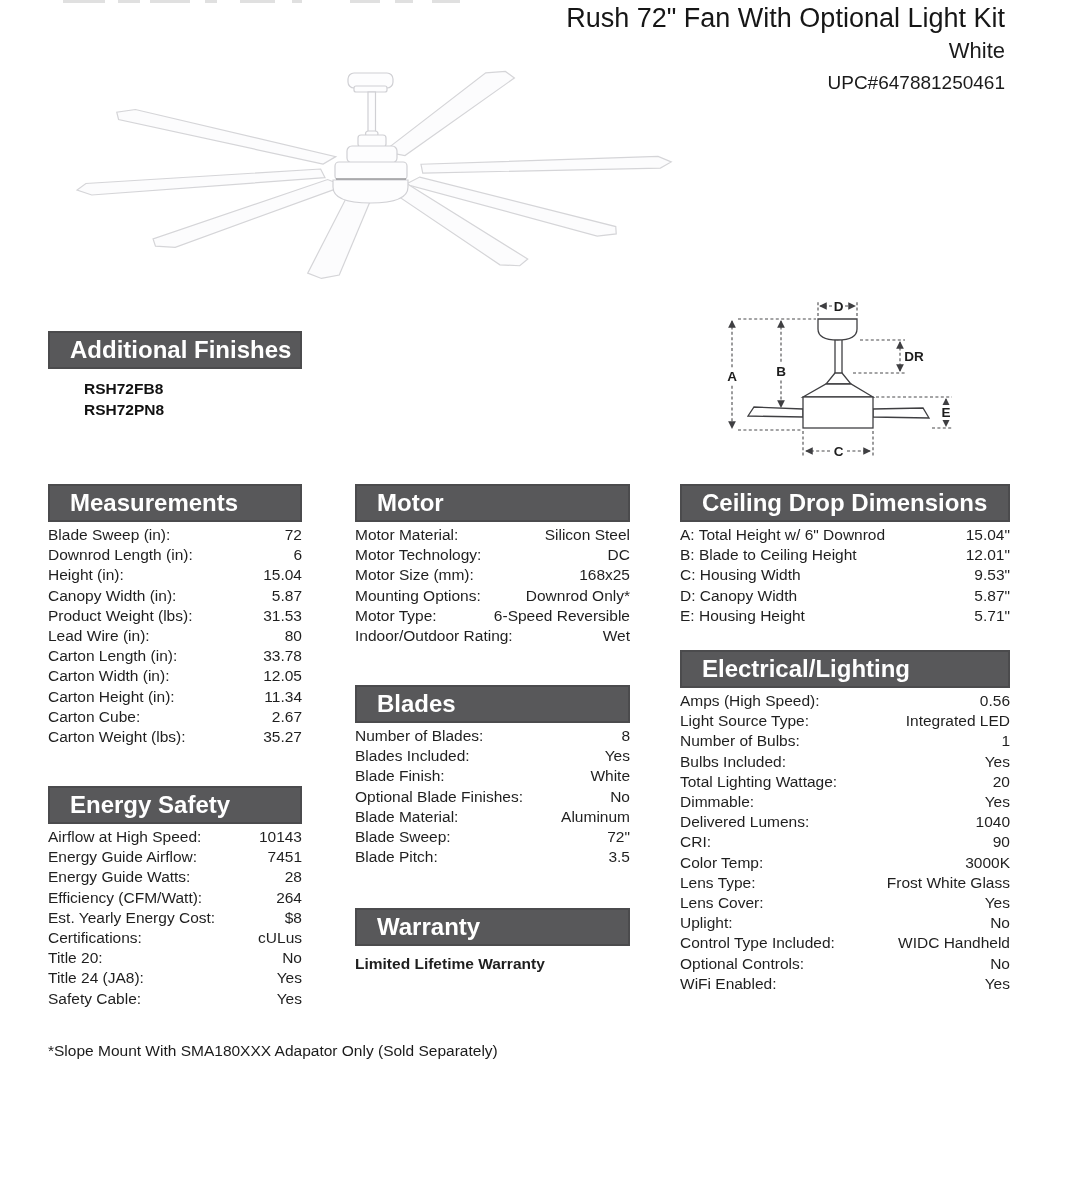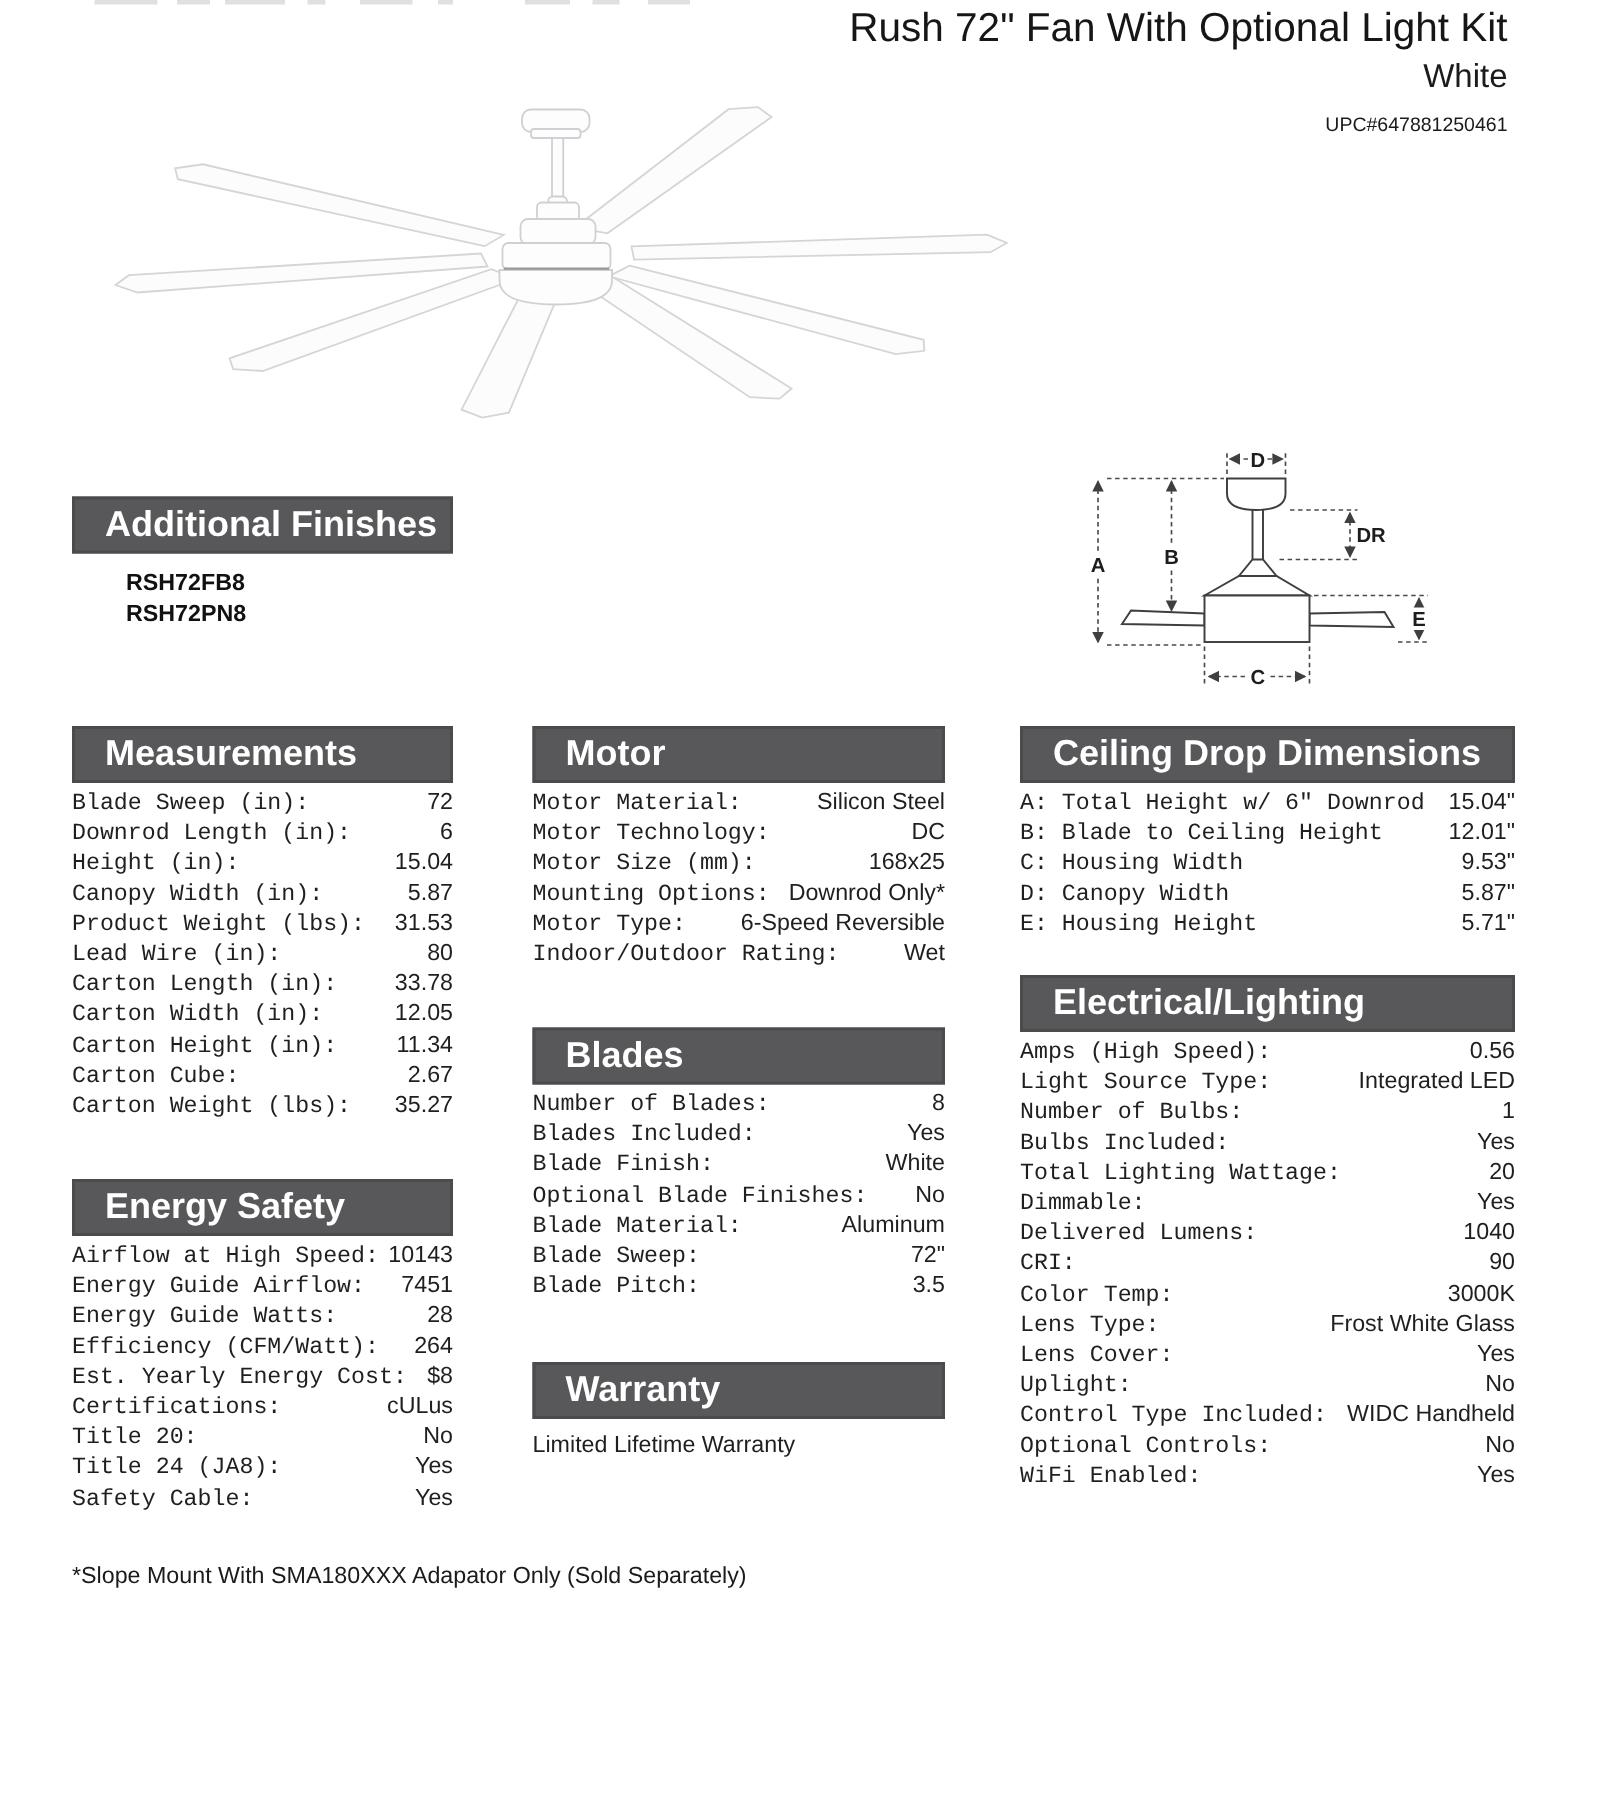--- a/index.html
+++ b/index.html
@@ -3,37 +3,37 @@
 <meta charset="utf-8">
 <style>
   html,body{margin:0;padding:0;background:#fff;}
   .page{position:relative;width:1080px;height:1197px;background:#fff;overflow:hidden;
         font-family:"Liberation Sans", sans-serif;color:var(--text,#1d1d1d);}
   .remnant{position:absolute;top:0;height:3px;background:#e0e0e0;}
   
   .hdr{position:absolute;top:2px;right:75px;text-align:right;}
   .hdr .title{font-size:27px;line-height:32px;color:#161616;}
   .hdr .finish{font-size:22px;line-height:26px;margin-top:4px;color:#1b1b1b;}
-  .hdr .upc{font-size:13px;line-height:22px;margin-top:8px;color:#1b1b1b;}
+  .hdr .upc{font-size:19px;line-height:22px;margin-top:8px;color:#1b1b1b;}
   
   .fan-wrap{position:absolute;left:40px;top:55px;width:680px;height:235px;}
   .diag-wrap{position:absolute;left:700px;top:280px;width:270px;height:190px;}
   
   .sec{position:absolute;}
   .bar{background:var(--bar,#58585a);border:2px solid #4b4b4d;box-sizing:border-box;
        height:38px;line-height:34px;padding-left:20px;color:#fff;font-size:24px;font-weight:bold;
        white-space:nowrap;overflow:hidden;}
   .rows{margin-top:3px;}
   .spec-row{display:flex;justify-content:space-between;align-items:center;height:20.2px;
             font-size:15.5px;color:#1f1f1f;}
-  .spec-label{white-space:nowrap;font-family:Liberation Mono, monospace;}
+  .spec-label{white-space:nowrap;}
   .spec-value{white-space:nowrap;text-align:right;}
   .finish-list{margin-top:9px;}
   .finish-item{font-size:15.5px;font-weight:bold;line-height:21px;color:#111;margin-left:36px;}
-  .warranty-note{margin-top:9px;font-size:15.5px;color:#1f1f1f;}
+  .warranty-note{margin-top:9px;font-size:15.5px;color:#1f1f1f;font-weight:bold;}
   .footnote{position:absolute;left:48px;top:1042px;font-size:15.5px;color:#1b1b1b;}
   .w254{width:254px;} .w275{width:275px;} .w330{width:330px;}
   svg text{font-family:"Liberation Sans", sans-serif;}
 </style>
 </head>
 <body>
 
 <div class="page">
 
   <div>

